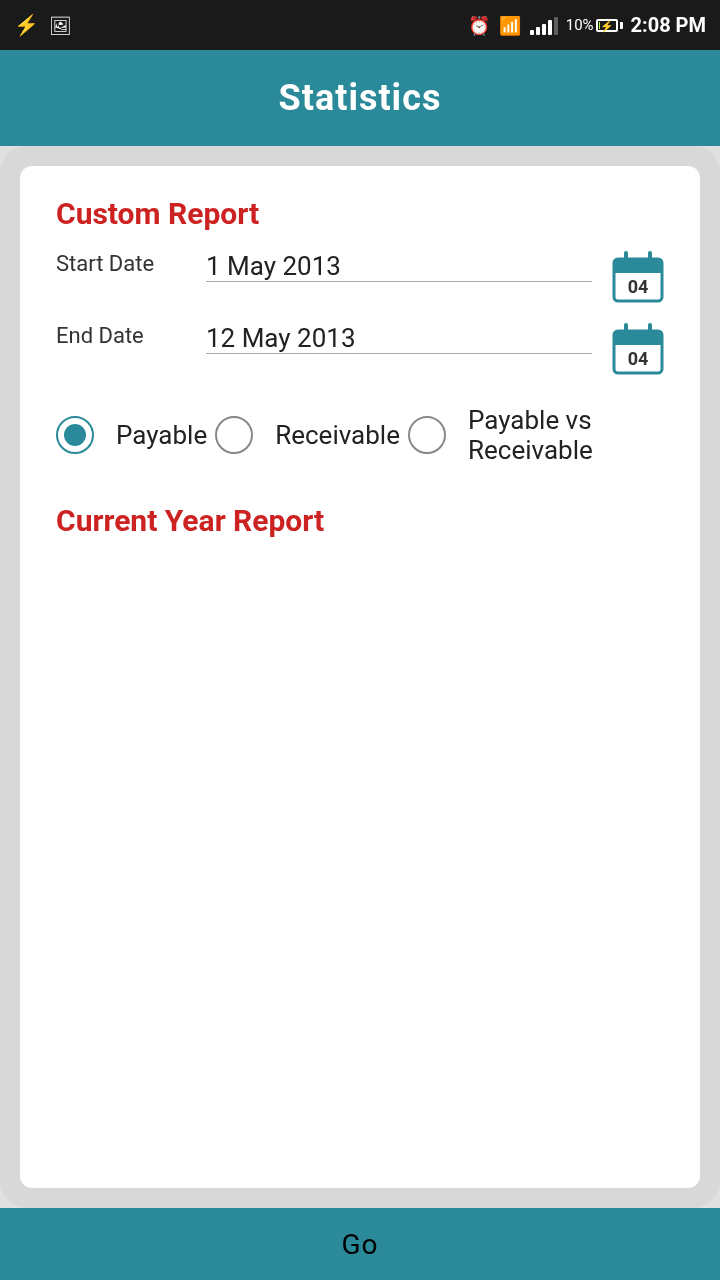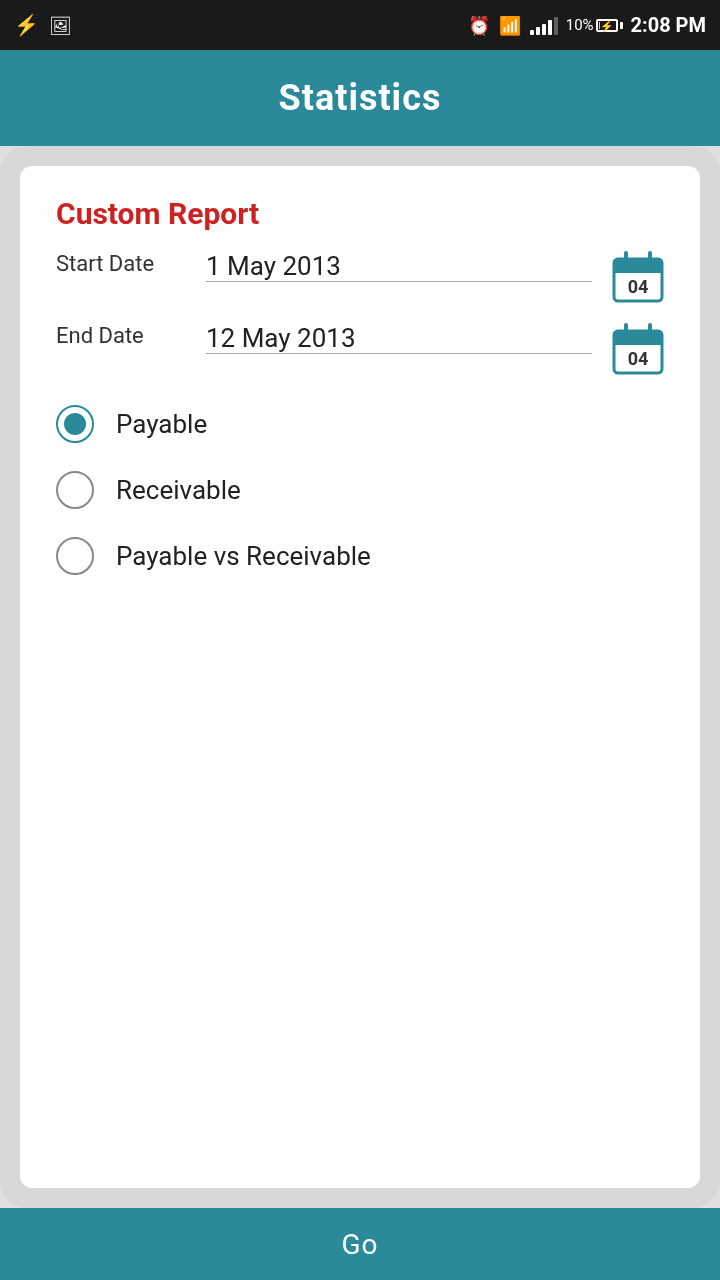--- a/index.html
+++ b/index.html
@@ -101,21 +101,21 @@
       flex: 1;
       font-size: 26px;
       color: #222;
       border-bottom: 1.5px solid #aaa;
     }
 
     
     .radio-group {
       margin: 10px 0 28px 0;
       display: flex;
-      flex-direction: column;
+      flex-direction: row;
       gap: 8px;
     }
     .radio-item {
       display: flex;
       align-items: center;
       gap: 22px;
       padding: 10px 0;
       cursor: pointer;
     }
     .radio-circle {
@@ -147,21 +147,21 @@
     .bottom-bar {
       height: 72px;
       background: #2a8a99;
       display: flex;
       align-items: center;
       justify-content: center;
       flex-shrink: 0;
       cursor: pointer;
     }
     .bottom-bar-label {
-      color: #ffffff;
+      color: #000000;
       font-size: 28px;
       letter-spacing: 1px;
     }
 
     
     .cal-svg {
       width: 52px;
       height: 52px;
     }
 
@@ -291,20 +291,21 @@
           <span class="radio-label">Receivable</span>
         </div>
         <div class="radio-item">
           <div class="radio-circle"></div>
           <span class="radio-label">Payable vs Receivable</span>
         </div>
       </div>
     </div>
 
     <div>
+      <div class="section-title">Current Year Report</div>
 
     </div>
 
   </div>
 </div>
 
 <div class="bottom-bar">
   <span class="bottom-bar-label">Go</span>
 </div>
 

